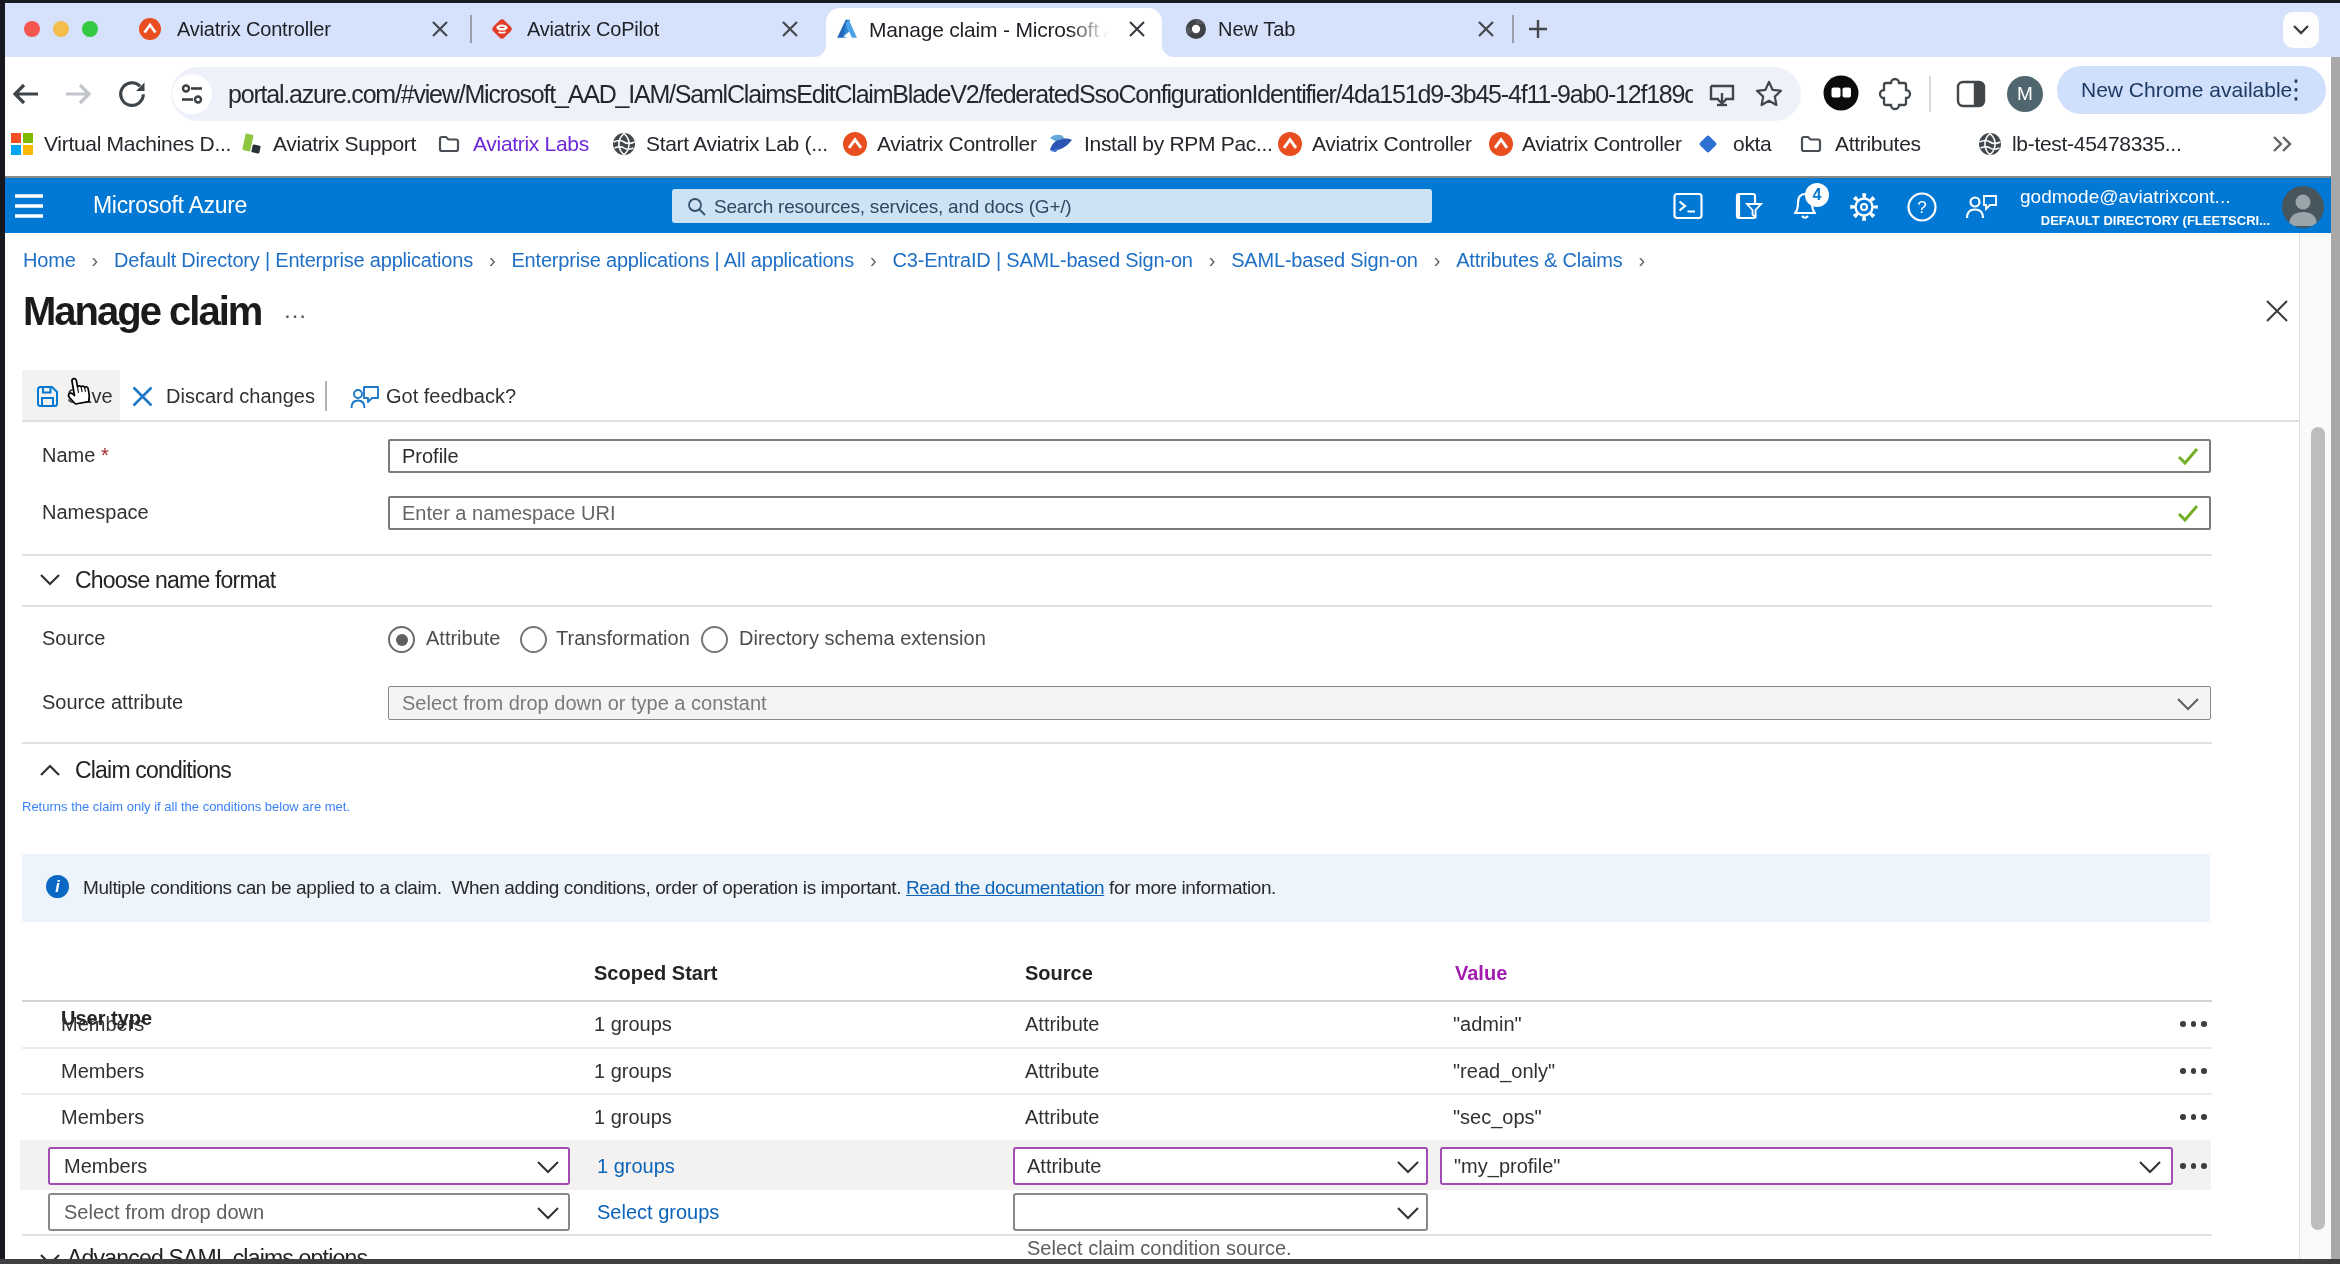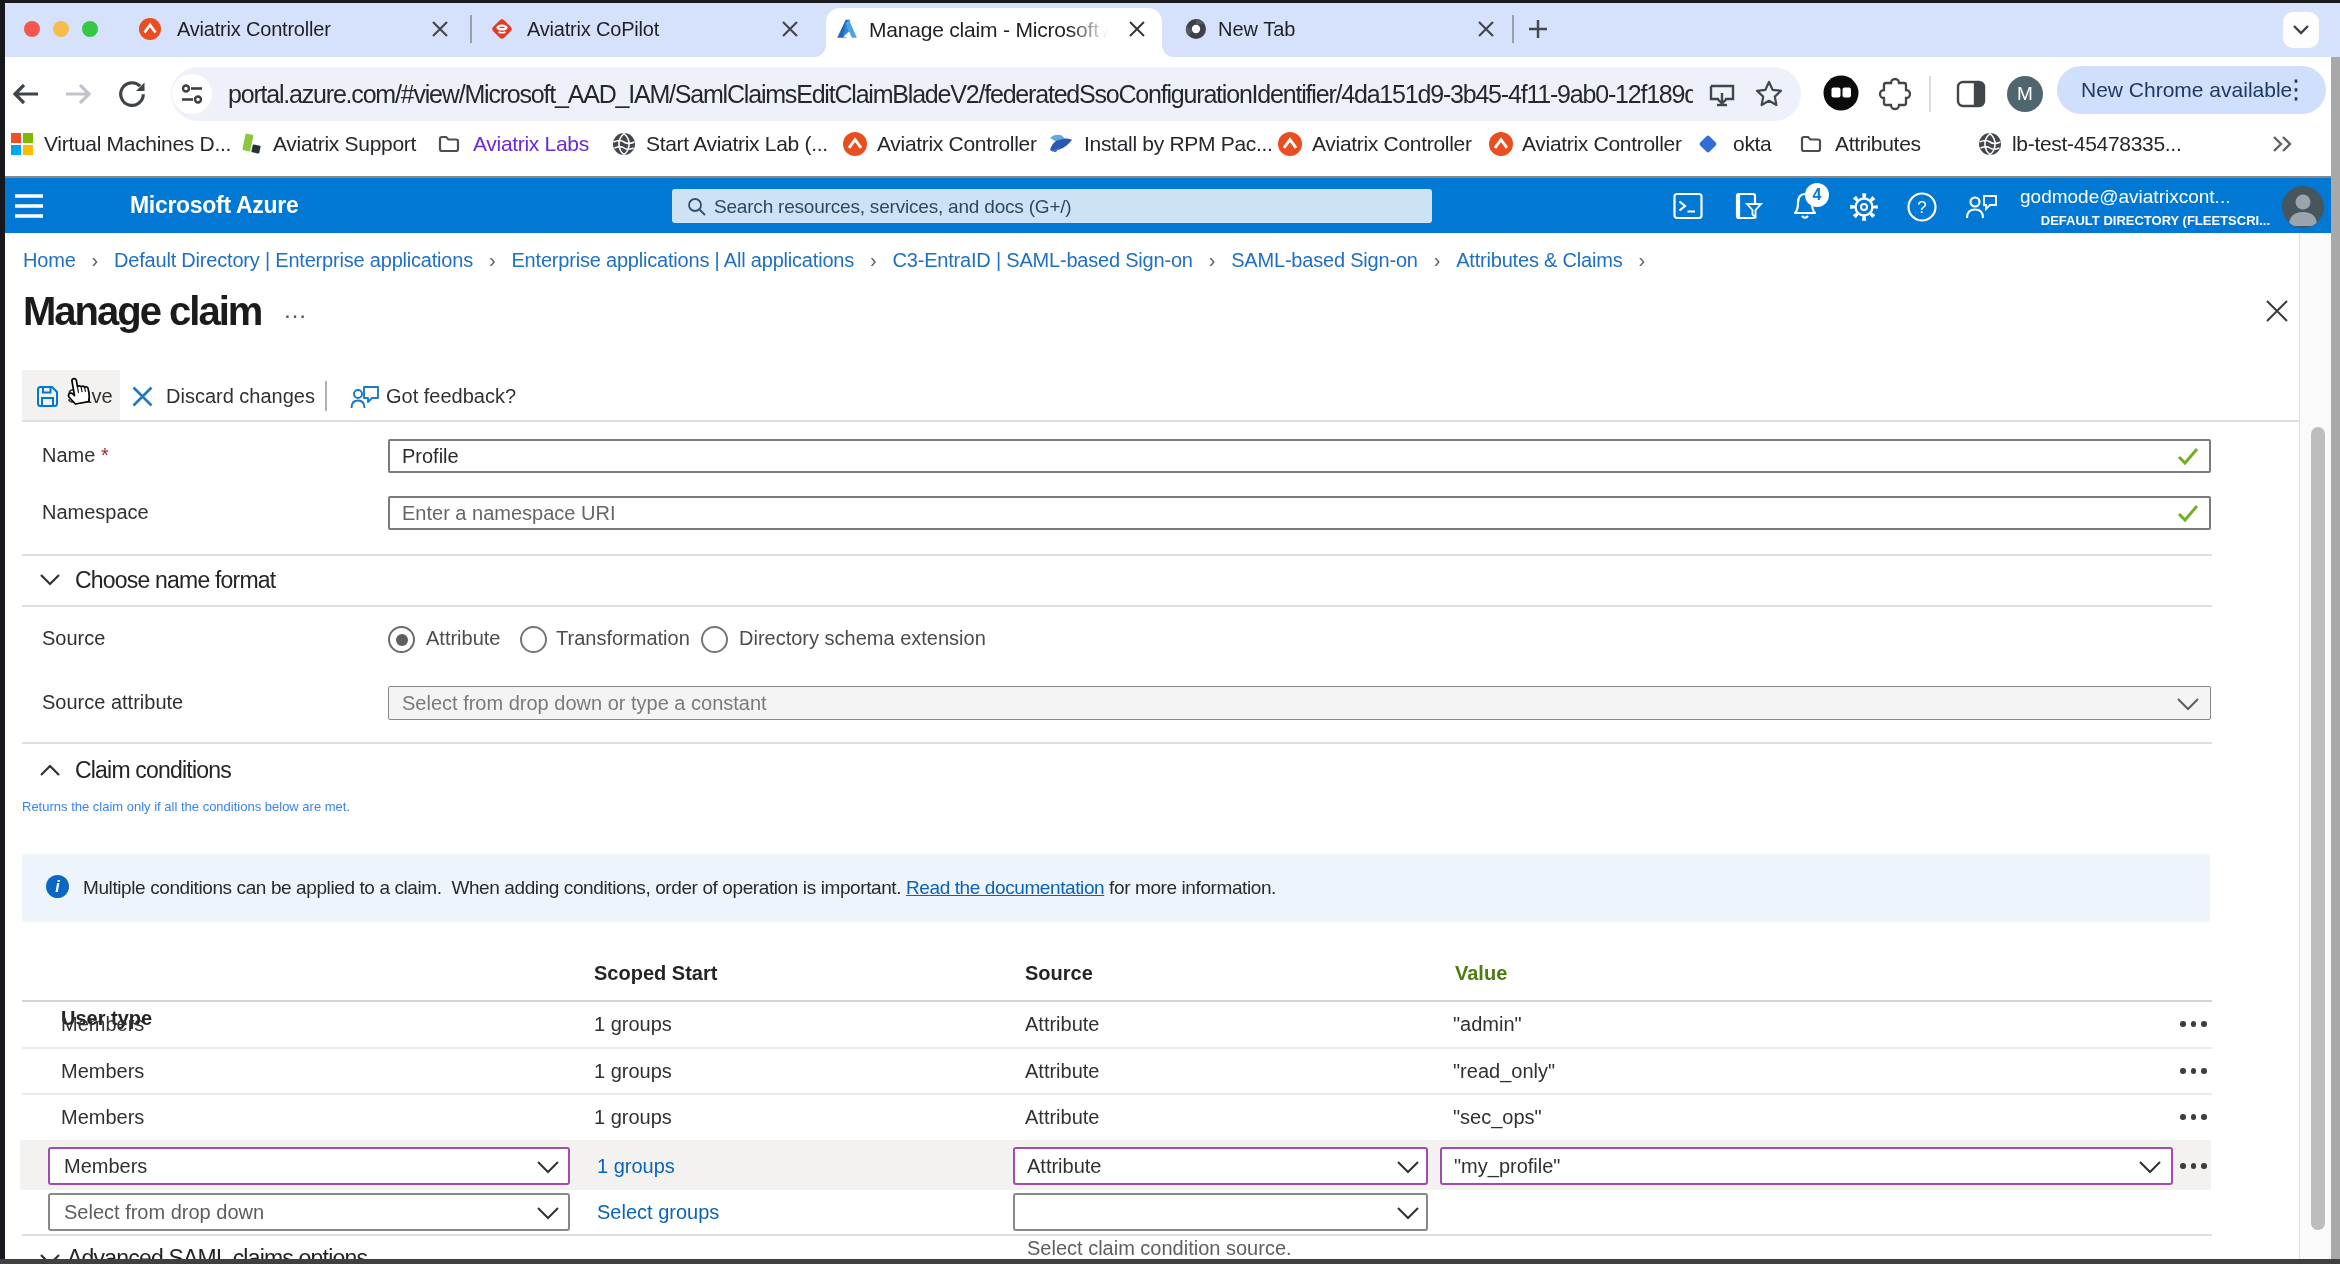--- a/index.html
+++ b/index.html
@@ -197,21 +197,21 @@
   <svg class="abs" style="left:2270px;top:134px;" width="26" height="20" viewBox="0 0 26 20">
       <path d="M4 3 L11 10 L4 17 M13 3 L20 10 L13 17" stroke="#5f6368" stroke-width="2.4" fill="none"></path>
     </svg>
 </div>
 
 <div id="azurebar">
   <div class="abs" style="left:0;top:178px;width:2340px;height:55px;background:#0078d4;"></div>
   <svg class="abs" style="left:14px;top:193px;" width="30" height="26" viewBox="0 0 30 26">
       <path d="M1 3 H29 M1 13 H29 M1 23 H29" stroke="#fff" stroke-width="3.4"></path>
     </svg>
-  <div class="abs" style="left:93px;top:192px;font-size:23px;font-weight:bold;color:#fff;letter-spacing:-0.3px;margin-left:37px;">Microsoft Azure</div>
+  <div class="abs" style="left:93px;top:192px;font-size:23px;font-weight:normal;color:#fff;letter-spacing:-0.3px;">Microsoft Azure</div>
   <div class="abs" style="left:672px;top:189px;width:760px;height:34px;background:#cde3f5;border-radius:3px;"></div>
   <svg class="abs" style="left:686px;top:196px;" width="21" height="21" viewBox="0 0 21 21">
       <circle cx="9" cy="9" r="6" stroke="#33506a" stroke-width="1.8" fill="none"></circle>
       <path d="M13.5 13.5 L19 19" stroke="#33506a" stroke-width="1.8"></path>
     </svg>
   <div class="abs" style="left:714px;top:196px;font-size:19px;color:#2d4960;letter-spacing:-0.2px;">Search resources, services, and docs (G+/)</div>
 
   <svg class="abs" style="left:1673px;top:192px;" width="30" height="28" viewBox="0 0 30 28">
       <rect x="1.5" y="2" width="27" height="24" rx="2.5" stroke="#fff" stroke-width="2.2" fill="none"></rect>
       <path d="M6.5 9.5 L12 14 L6.5 18.5 M14.5 19.5 H22" stroke="#fff" stroke-width="2.2" fill="none"></path>
@@ -331,21 +331,21 @@
   <div class="abs" style="left:75px;top:757px;font-size:23px;color:#242424;letter-spacing:-0.8px;">Claim conditions</div>
   <div class="abs" style="left:22px;top:799px;font-size:13px;color:#3b82f6;">Returns the claim only if all the conditions below are met.</div>
 
   <div class="abs" style="left:22px;top:854px;width:2188px;height:68px;background:#edf4fb;border-radius:2px;"></div>
   <div class="abs" style="left:46px;top:875px;width:23px;height:23px;border-radius:50%;background:#0a68c4;color:#fff;font-size:16px;font-weight:bold;text-align:center;line-height:23px;font-style:italic;">i</div>
   <div class="abs" style="left:83px;top:877px;font-size:19px;color:#2a2a2a;letter-spacing:-0.4px;">Multiple conditions can be applied to a claim.&nbsp; When adding conditions, order of operation is important. <span style="color:#0c63b6;text-decoration:underline;">Read the documentation</span> for more information.</div>
 
   <div class="abs" style="left:61px;top:962px;font-size:20px;font-weight:bold;color:#242424;margin-top:45px;">User type</div>
   <div class="abs" style="left:594px;top:962px;font-size:20px;font-weight:bold;color:#242424;">Scoped Start</div>
   <div class="abs" style="left:1025px;top:962px;font-size:20px;font-weight:bold;color:#242424;">Source</div>
-  <div class="abs" style="left:1455px;top:962px;font-size:20px;font-weight:bold;color:#4d7c0f;">Value</div>
+  <div class="abs" style="left:1455px;top:962px;font-size:20px;font-weight:bold;color:#a21caf;">Value</div>
   <div class="abs" style="left:22px;top:1000px;width:2190px;height:2px;background:#d6d4d2;"></div>
   <div class="abs" style="left:61px;top:1013px;font-size:20px;color:#323130;">Members</div>
   <div class="abs" style="left:594px;top:1013px;font-size:20px;color:#323130;">1 groups</div>
   <div class="abs" style="left:1025px;top:1013px;font-size:20px;color:#323130;">Attribute</div>
   <div class="abs" style="left:1453px;top:1013px;font-size:20px;color:#323130;">"admin"</div>
   <div class="abs dots" style="left:2180px;top:1021px;">
       <i></i>
       <i></i>
       <i></i>
     </div>

